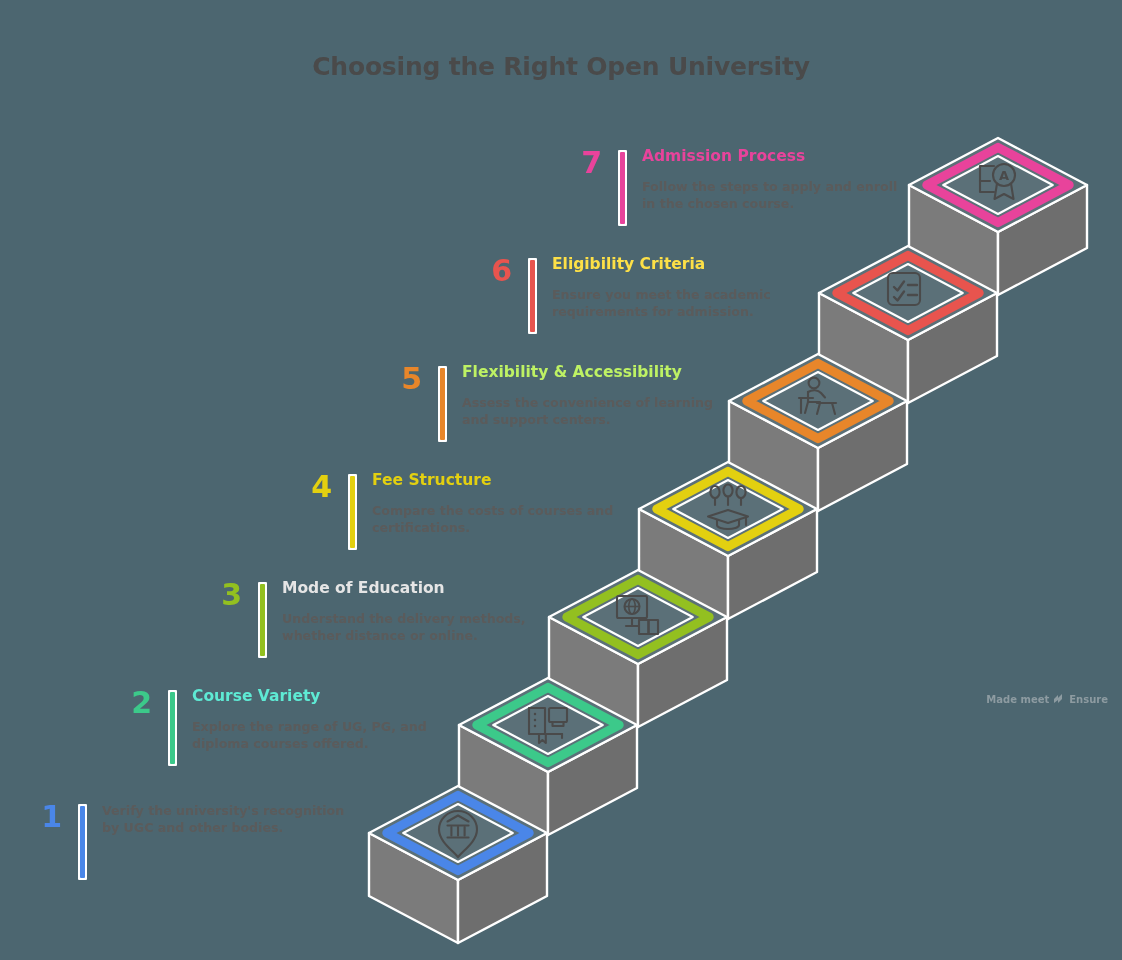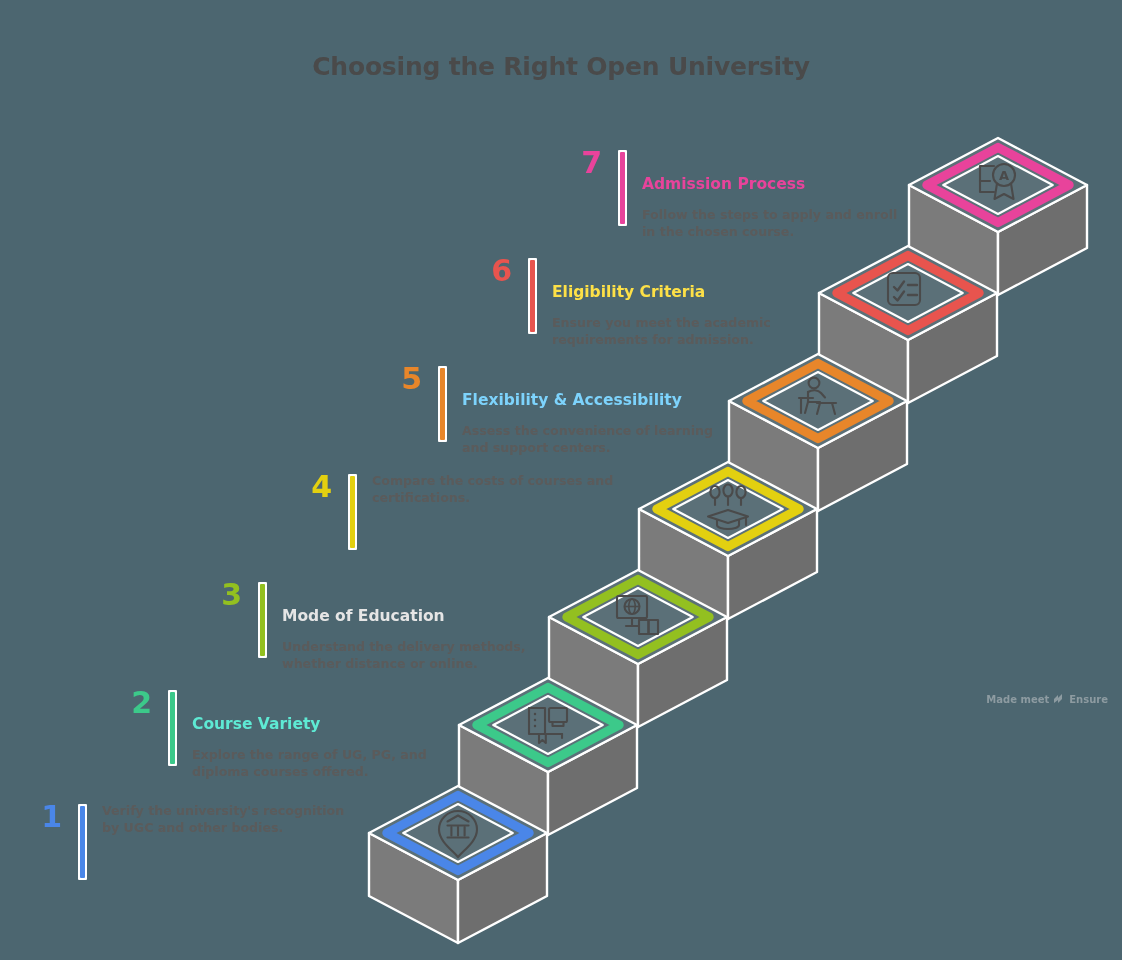--- a/index.html
+++ b/index.html
@@ -71,21 +71,20 @@
     left: 86px;
     top: 0px;
     width: 260px;
   }
   .step-head {
     font-size: 15.5px;
     font-weight: 700;
     line-height: 1.15;
     margin-bottom: 12px;
     white-space: nowrap;
-    margin-top: 28px;
   }
   .step-desc {
     font-size: 12.6px;
     font-weight: 700;
     line-height: 1.38;
     color: #5b5b5b;
   }
   
   #watermark {
     position: absolute;
@@ -266,31 +265,32 @@
       <div class="step-desc" style="color: rgb(91, 91, 91);">Ensure you meet the academic requirements for admission.</div>
     </div>
   </div>
 
   <div class="step-text" style="left:376px; top:364px;">
     <div class="step-num" style="color: rgb(232, 134, 42);">5</div>
     <div class="bar-wrap">
       <div class="bar-inner" style="background: rgb(232, 134, 42);"></div>
     </div>
     <div class="step-body">
-      <div class="step-head" style="color: #7dd3fc;">Flexibility &amp; Accessibility</div>
+      <div class="step-head" style="color: #bef264;">Flexibility &amp; Accessibility</div>
       <div class="step-desc" style="color: rgb(91, 91, 91);">Assess the convenience of learning and support centers.</div>
     </div>
   </div>
 
   <div class="step-text" style="left:286px; top:472px;">
     <div class="step-num" style="color: rgb(227, 208, 16);">4</div>
     <div class="bar-wrap">
       <div class="bar-inner" style="background: rgb(227, 208, 16);"></div>
     </div>
     <div class="step-body">
+      <div class="step-head" style="color: rgb(227, 208, 16);">Fee Structure</div>
       <div class="step-desc" style="color: rgb(91, 91, 91);">Compare the costs of courses and certifications.</div>
     </div>
   </div>
 
   <div class="step-text" style="left:196px; top:580px;">
     <div class="step-num" style="color: rgb(147, 192, 32);">3</div>
     <div class="bar-wrap">
       <div class="bar-inner" style="background: rgb(147, 192, 32);"></div>
     </div>
     <div class="step-body">

